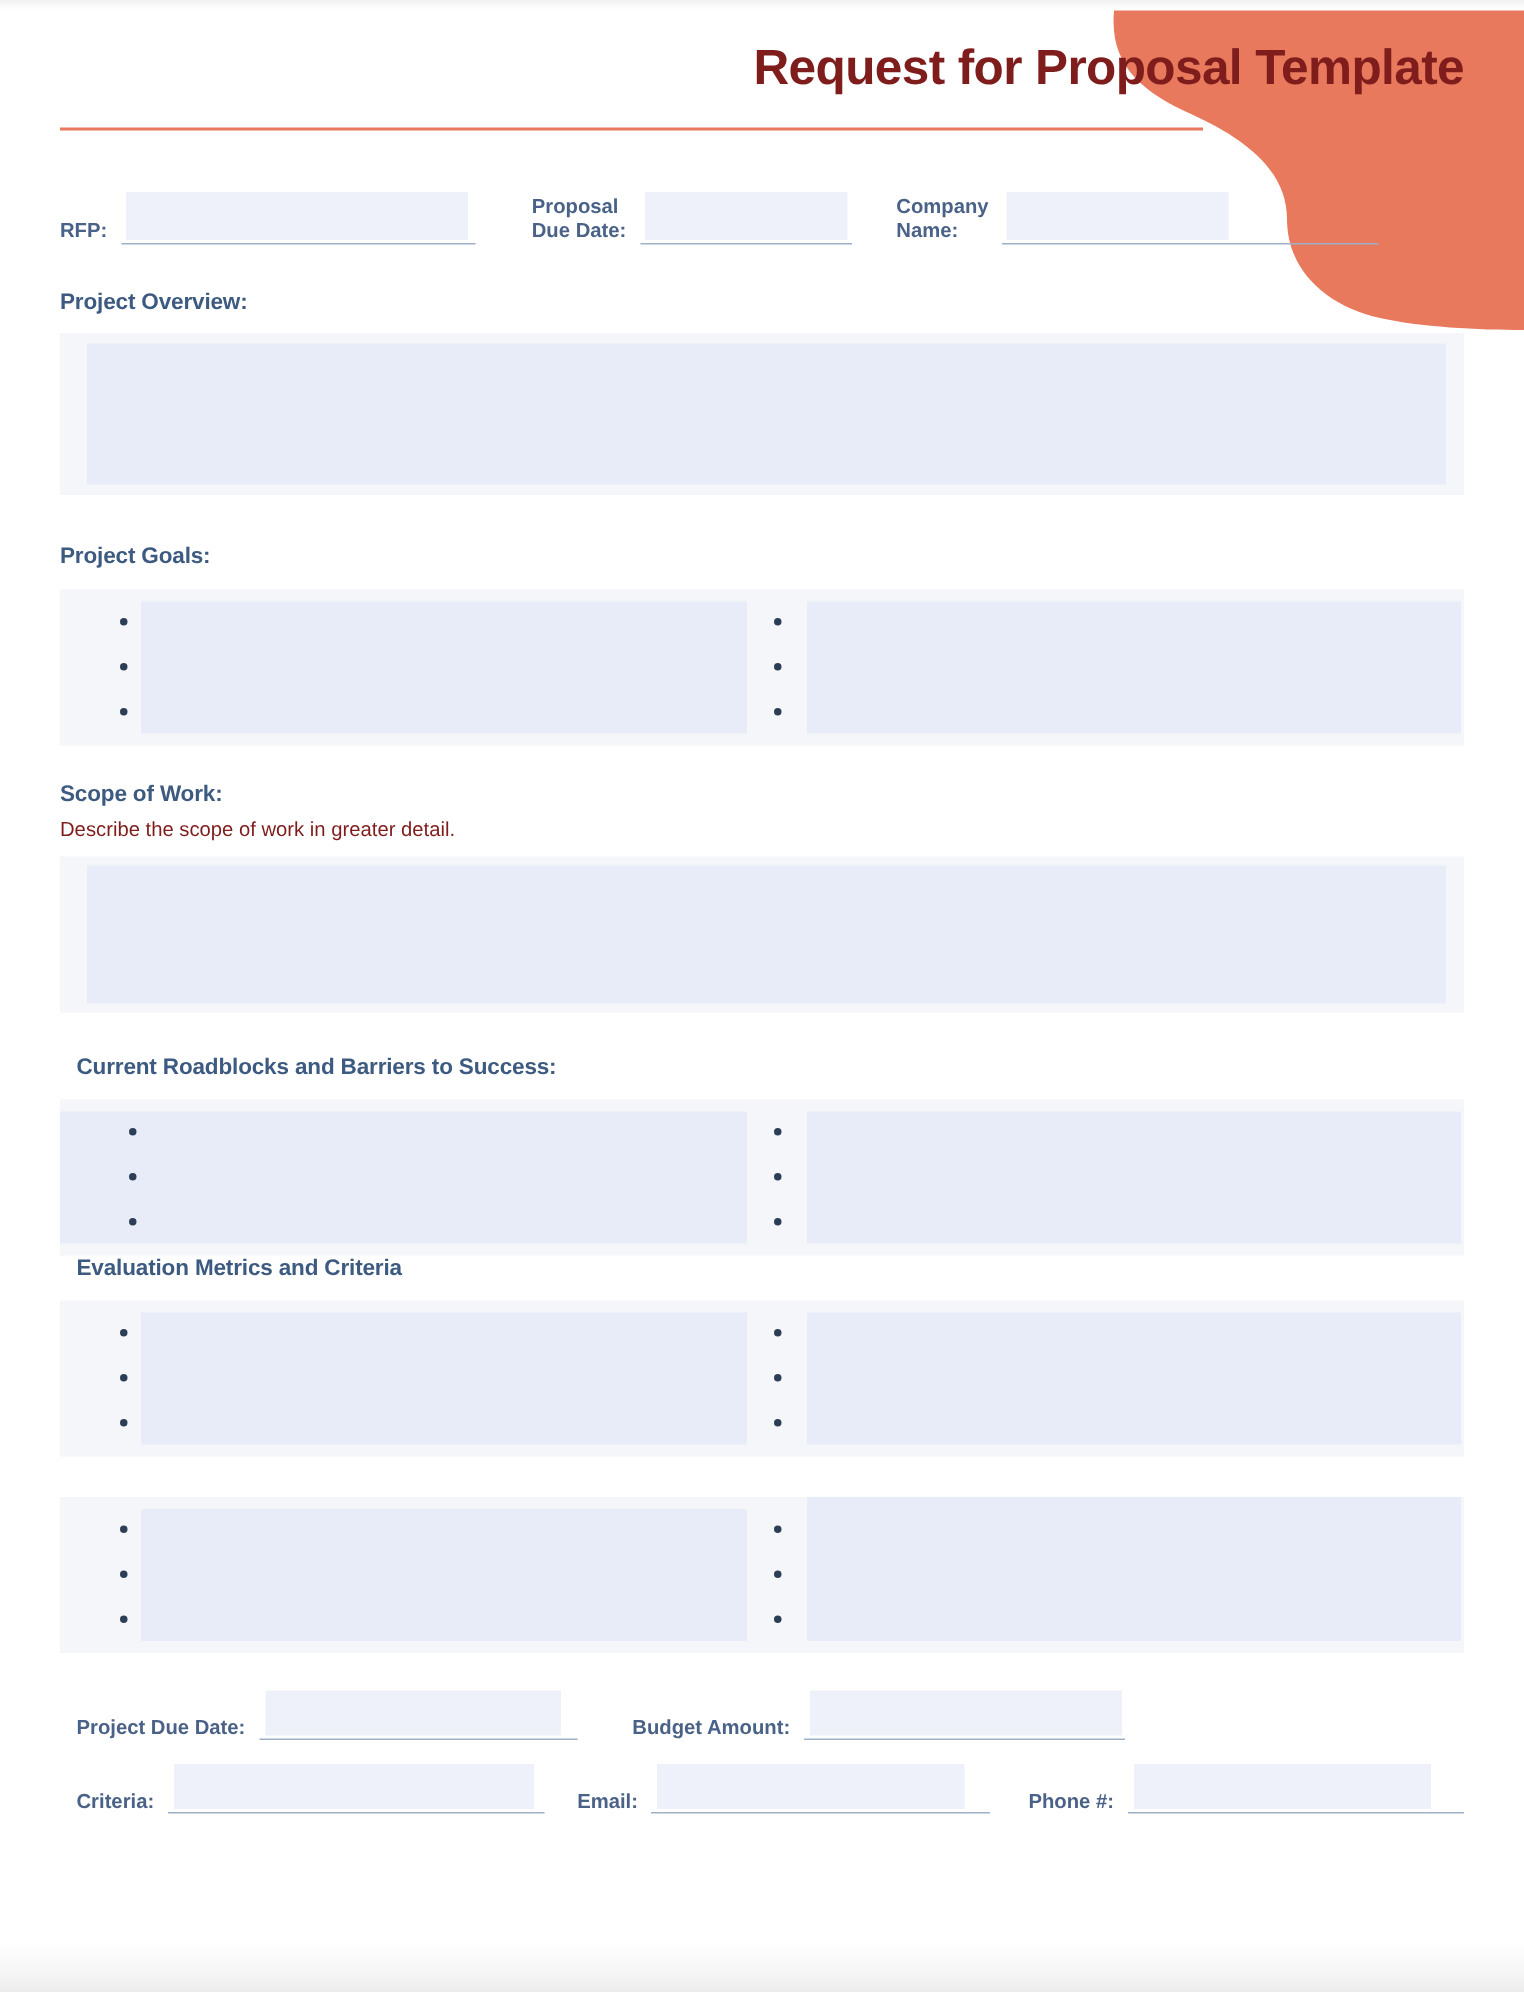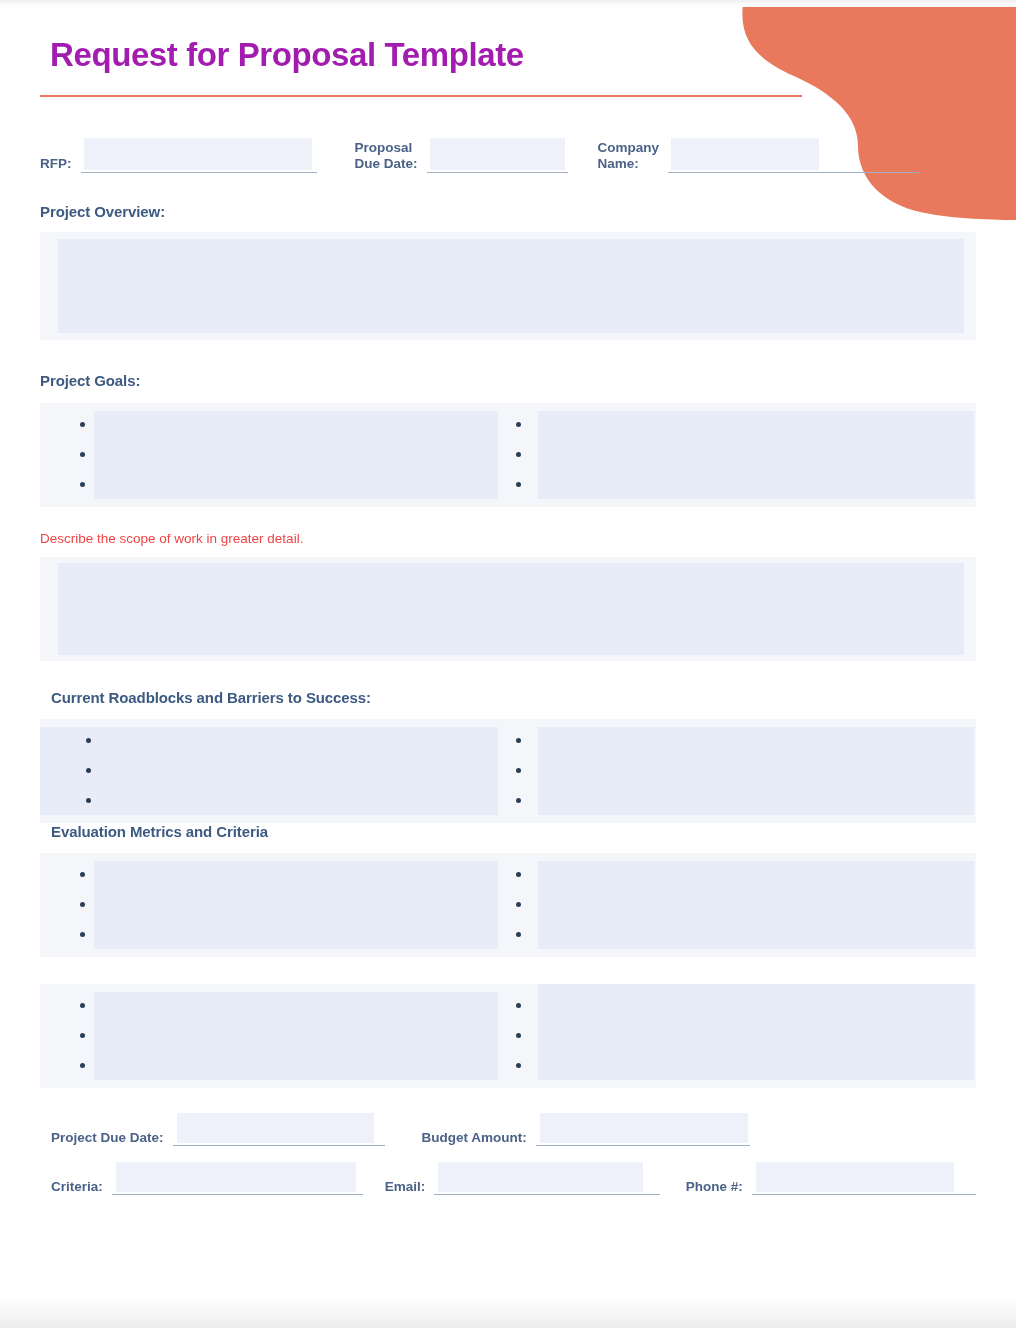--- a/index.html
+++ b/index.html
@@ -49,27 +49,28 @@
   }
 
   .content {
     position: relative;
     z-index: 3;
     padding: 0 40px;
   }
 
   
   .title {
-    margin: 10px;
+    margin: 0;
     padding-top: 26px;
     font-size: 33px;
     font-weight: bold;
     letter-spacing: -0.4px;
-    color: #a21caf;
+    color: #7f1d1d;
     line-height: 1.15;
+    text-align: right;
   }
   .title-rule {
     margin-top: 21px;
     height: 2px;
     width: 762px;
     background: #e8795c;
   }
 
   
   .top-fields {
@@ -107,21 +108,21 @@
   
   .sec-head {
     font-size: 15px;
     font-weight: bold;
     color: #3d5a80;
     letter-spacing: -0.1px;
   }
   .sec-sub {
     font-size: 13.5px;
     font-weight: normal;
-    color: #ef4444;
+    color: #7f1d1d;
     margin-top: 7px;
   }
 
   
   .panel {
     background: #f5f6f9;
     position: relative;
   }
   .textarea-box {
     background: #e8ecf8;
@@ -282,20 +283,21 @@
               </div>
             <div class="bul">
                 <span class="dot"></span>
               </div>
           </div>
         </div>
       </div>
     </div>
 
     <div style="margin-top:24px">
+      <div class="sec-head">Scope of Work:</div>
       <div class="sec-sub">Describe the scope of work in greater detail.</div>
       <div class="panel" style="height:104px; margin-top:11px; width:936px">
         <div class="textarea-box" style="left:18px; right:12px; top:6px; bottom:6px" placeholder=""></div>
       </div>
     </div>
 
     <div style="margin-top:28px">
       <div class="sec-head" style="padding-left:11px">Current Roadblocks and Barriers to Success:</div>
       <div class="bullet-panel" style="height:104px; margin-top:13px; width:936px">
         <div class="bcol">

